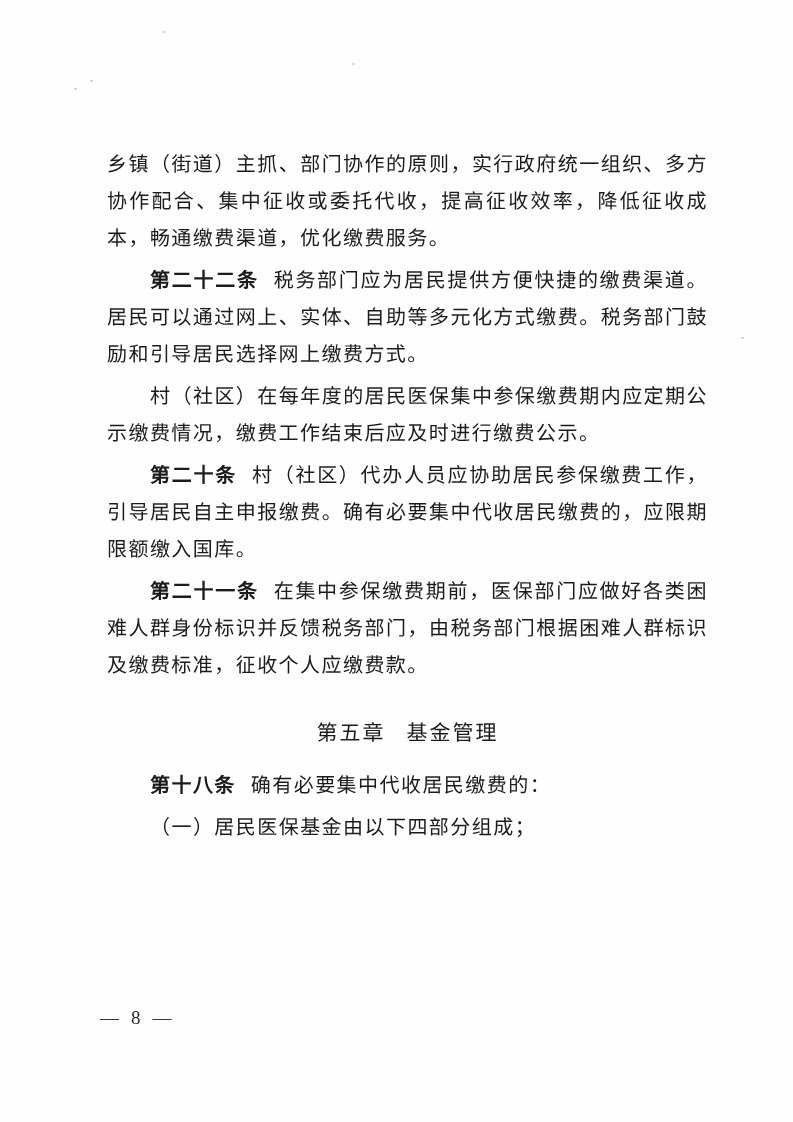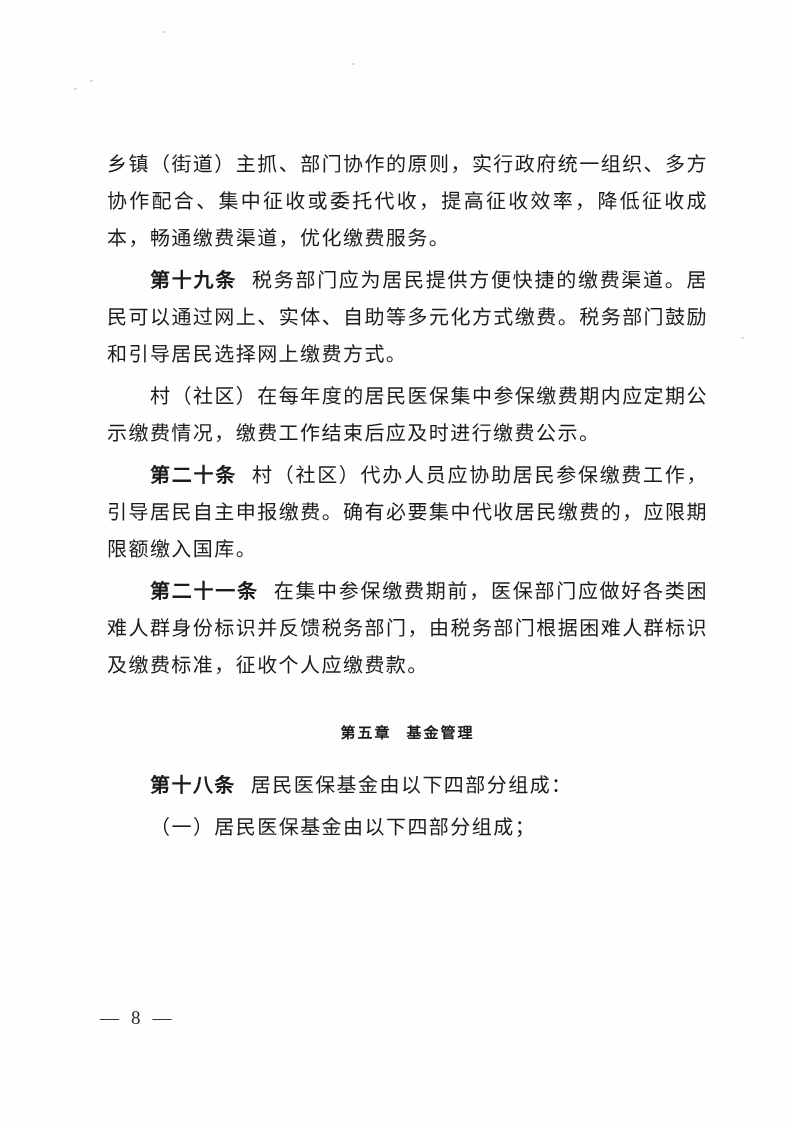--- a/index.html
+++ b/index.html
@@ -34,23 +34,23 @@
     text-indent: 43px;
   }
   .leader {
     font-weight: 700;
     font-family: "Liberation Sans", sans-serif;
     margin-right: 0.75em;
   }
   .chapter-heading {
     margin: 30px 0 16px 0;
     text-align: center;
-    font-size: 15px;
+    font-size: 21px;
     line-height: 37px;
-    font-weight: 700;
+    font-weight: 400;
     font-family: "Liberation Sans", sans-serif;
     letter-spacing: 2px;
     text-indent: 0;
   }
   .chapter-heading .chapter-num {
     margin-right: 1em;
   }
   .page-footer {
     position: absolute;
     left: 100px;
@@ -81,31 +81,31 @@
   <div class="speck" style="left:352px; top:63px;"></div>
   <div class="speck" style="left:90px; top:80px;"></div>
   <div class="speck" style="left:74px; top:88px;"></div>
   <div class="speck" style="left:741px; top:337px;"></div>
 
   <div class="content">
 
     <p class="para"><span>乡镇（街道）主抓、部门协作的原则，实行政府统一组织、多方协作配合、集中征收或委托代收，提高征收效率，降低征收成本，畅通缴费渠道，优化缴费服务。</span></p>
 
 
-    <p class="para indent"><span class="leader">第十九条</span><span>税务部门应为居民提供方便快捷的缴费渠道。居民可以通过网上、实体、自助等多元化方式缴费。税务部门鼓励和引导居民选择网上缴费方式。</span></p>
+    <p class="para indent"><span class="leader">第二十二条</span><span>税务部门应为居民提供方便快捷的缴费渠道。居民可以通过网上、实体、自助等多元化方式缴费。税务部门鼓励和引导居民选择网上缴费方式。</span></p>
 
     <p class="para indent"><span>村（社区）在每年度的居民医保集中参保缴费期内应定期公示缴费情况，缴费工作结束后应及时进行缴费公示。</span></p>
 
     <p class="para indent"><span class="leader">第二十条</span><span>村（社区）代办人员应协助居民参保缴费工作，引导居民自主申报缴费。确有必要集中代收居民缴费的，应限期限额缴入国库。</span></p>
 
     <p class="para indent"><span class="leader">第二十一条</span><span>在集中参保缴费期前，医保部门应做好各类困难人群身份标识并反馈税务部门，由税务部门根据困难人群标识及缴费标准，征收个人应缴费款。</span></p>
 
     <p class="para chapter-heading"><span class="chapter-num">第五章</span><span>基金管理</span></p>
 
-    <p class="para indent"><span class="leader">第十八条</span><span>居民医保基金由以下四部分组成：</span></p>
+    <p class="para indent"><span class="leader">第十八条</span><span>确有必要集中代收居民缴费的：</span></p>
 
     <p class="para indent"><span>（一）居民医保基金由以下四部分组成；</span></p>
 
 
   </div>
 
   <div class="page-footer"><span>—</span><span class="page-num">8</span><span>—</span></div>
 
 </div>
 

